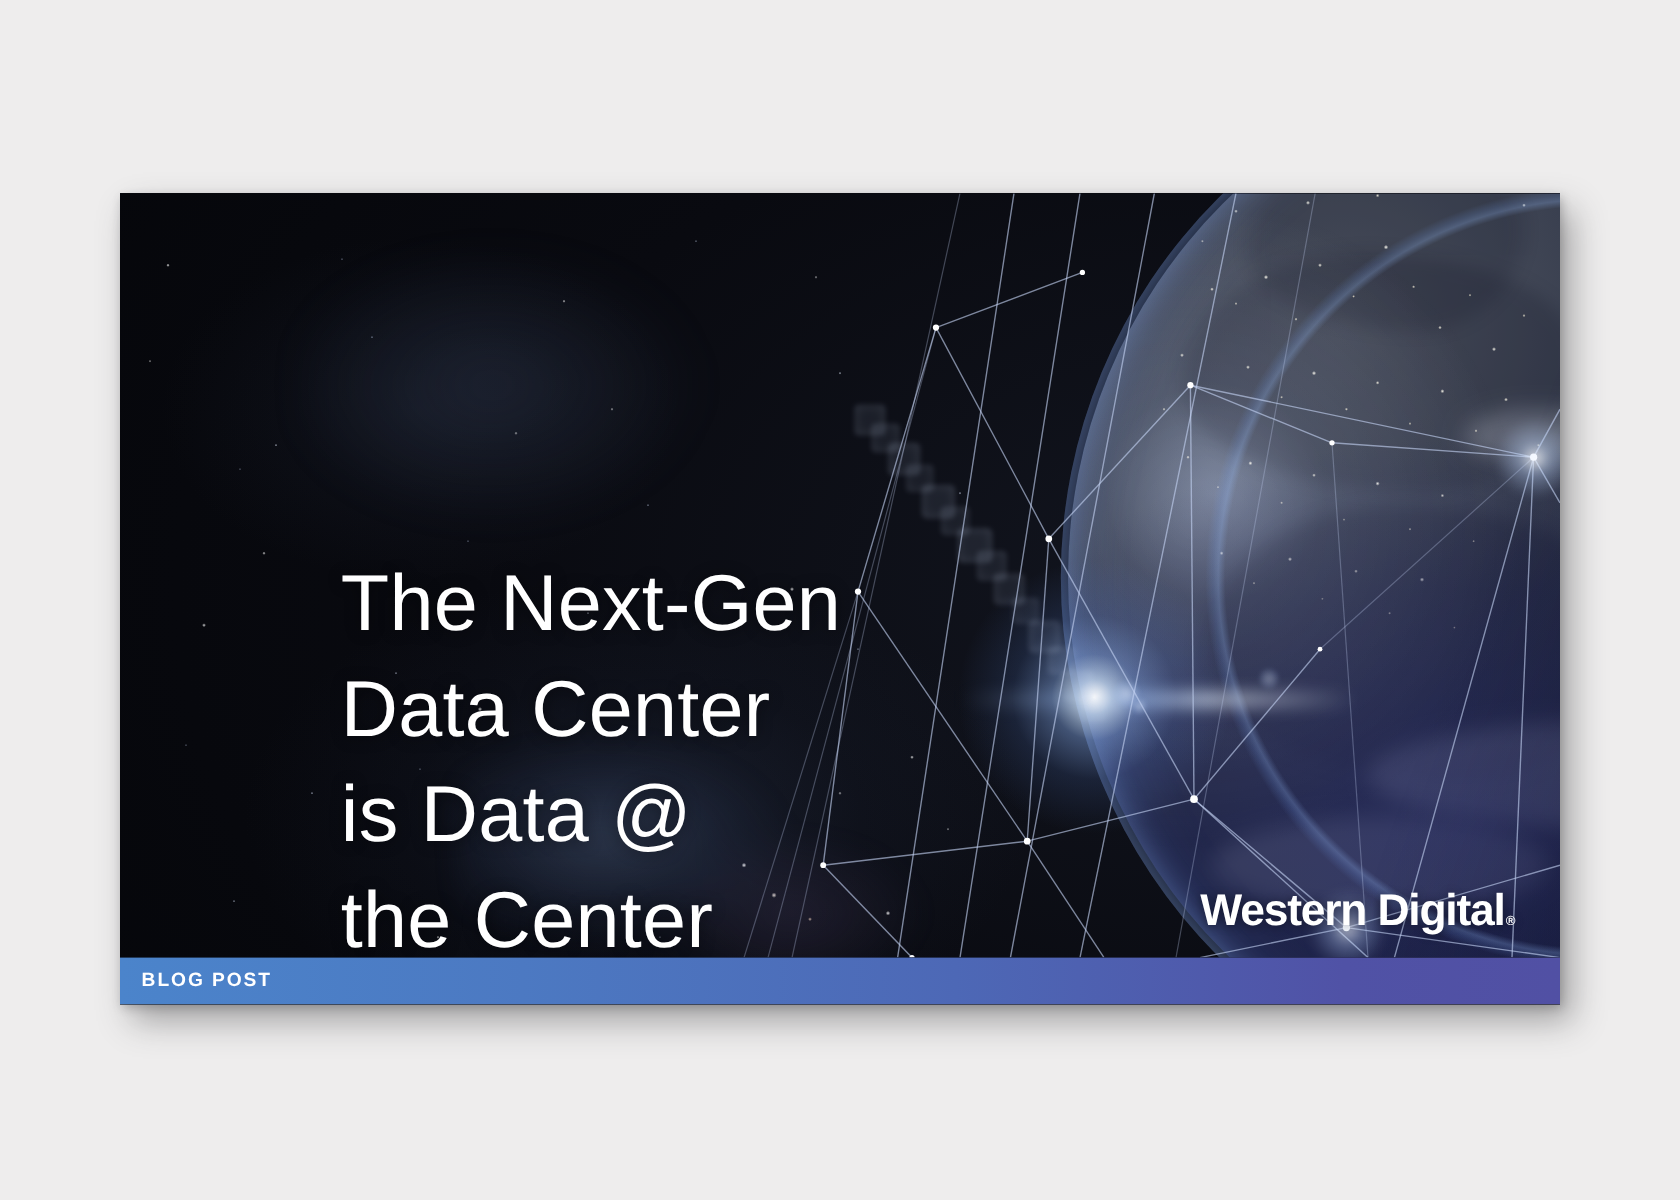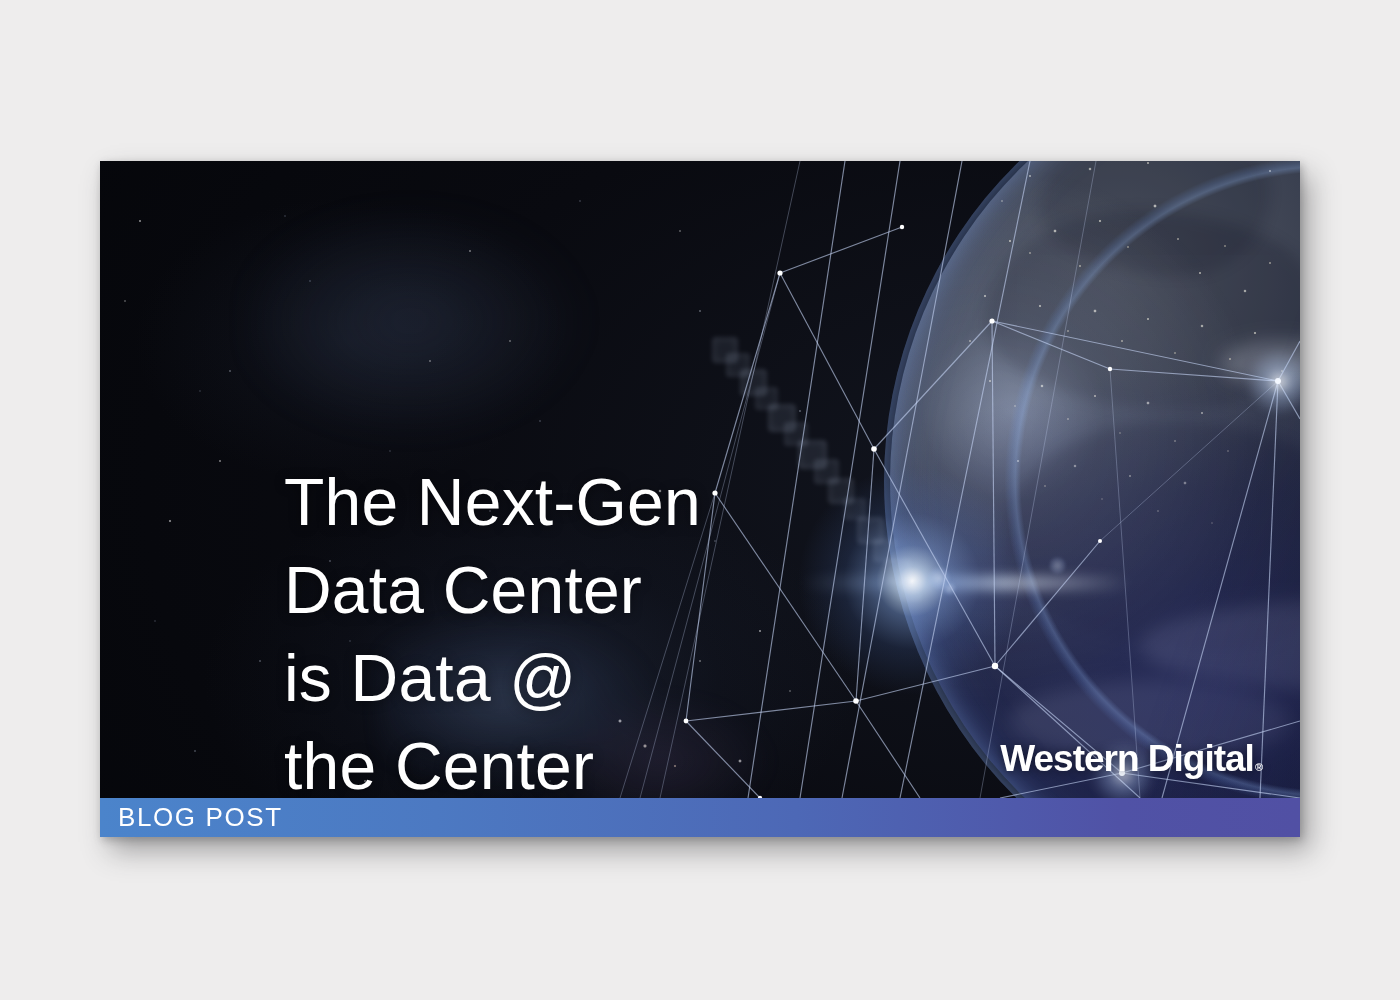--- a/index.html
+++ b/index.html
@@ -365,22 +365,22 @@
     bottom: 0;
     width: 1200px;
     height: 39px;
     background: linear-gradient(90deg, #4b84cb 0%, #4c79c2 28%, #4d68b6 58%, #5052a6 85%, #5150a4 100%);
     display: flex;
     align-items: center;
     z-index: 50;
   }
   #blog-banner-label {
     color: #ffffff;
-    font-size: 26px;
-    font-weight: 400;
+    font-size: 16px;
+    font-weight: 700;
     letter-spacing: 1.6px;
     margin-left: 18px;
   }
 </style>
 </head>
 <body>
 
 <div id="card-shadow"></div>
 
 <div id="hero-card">

